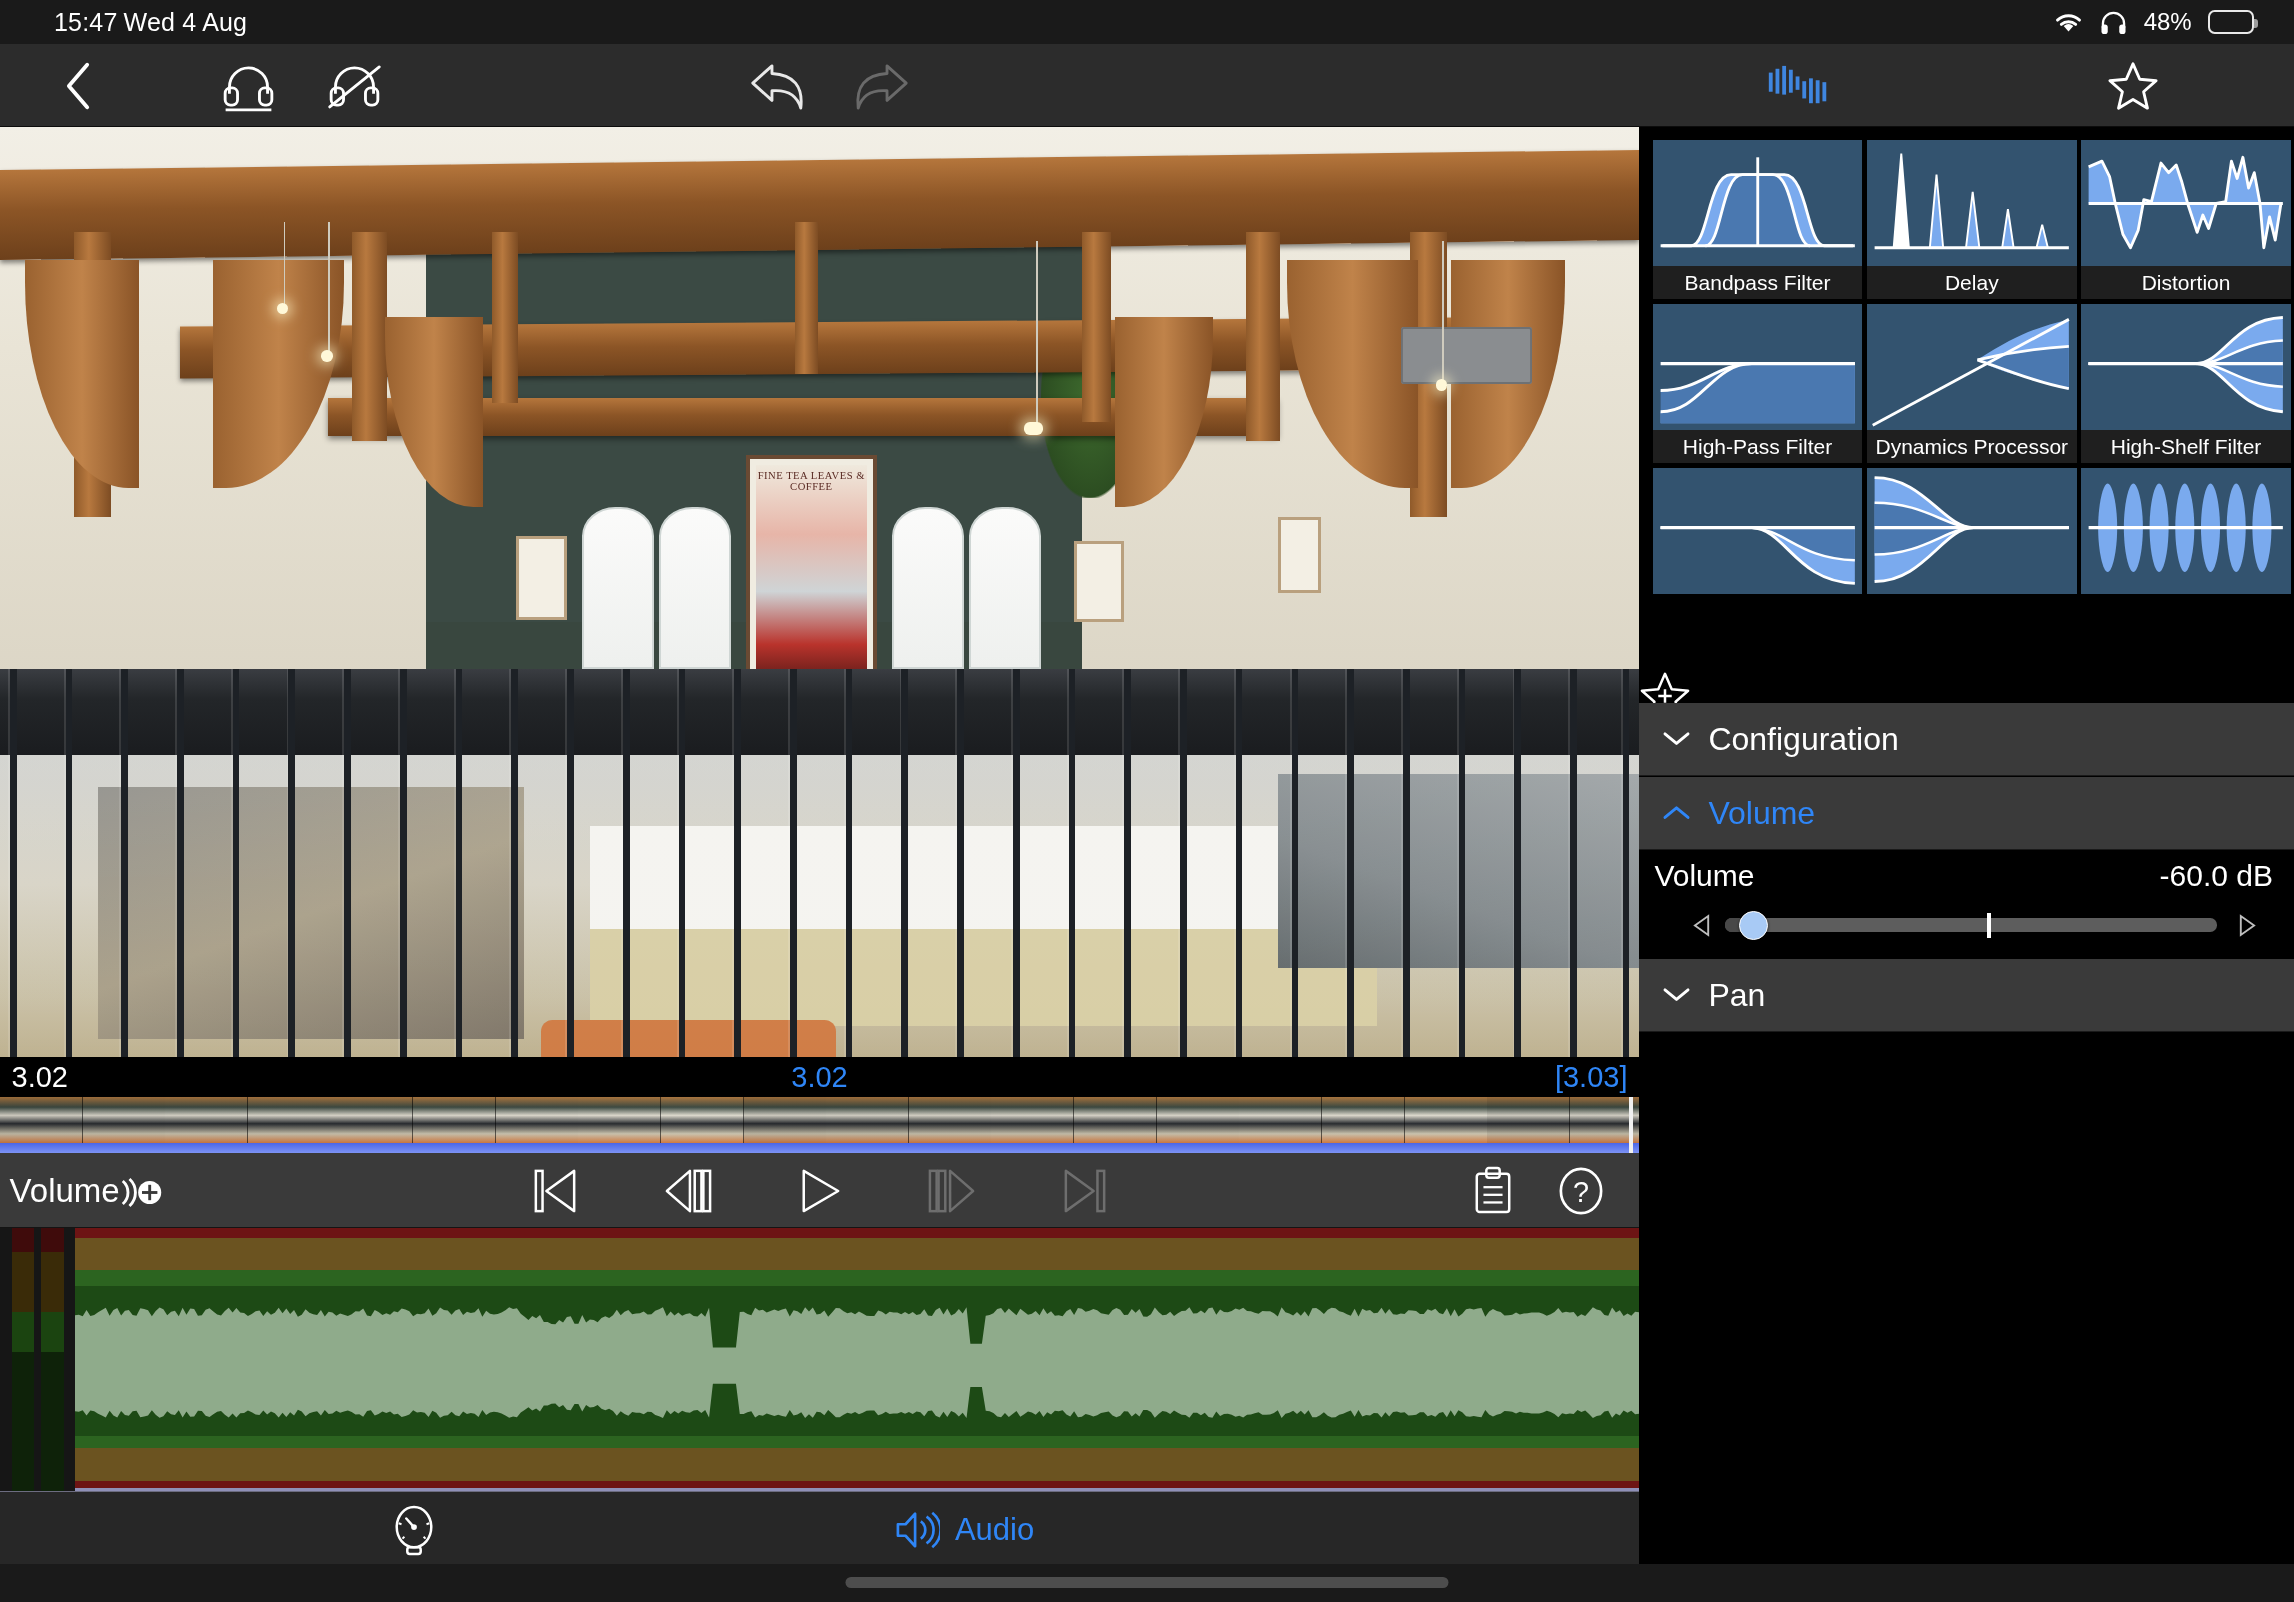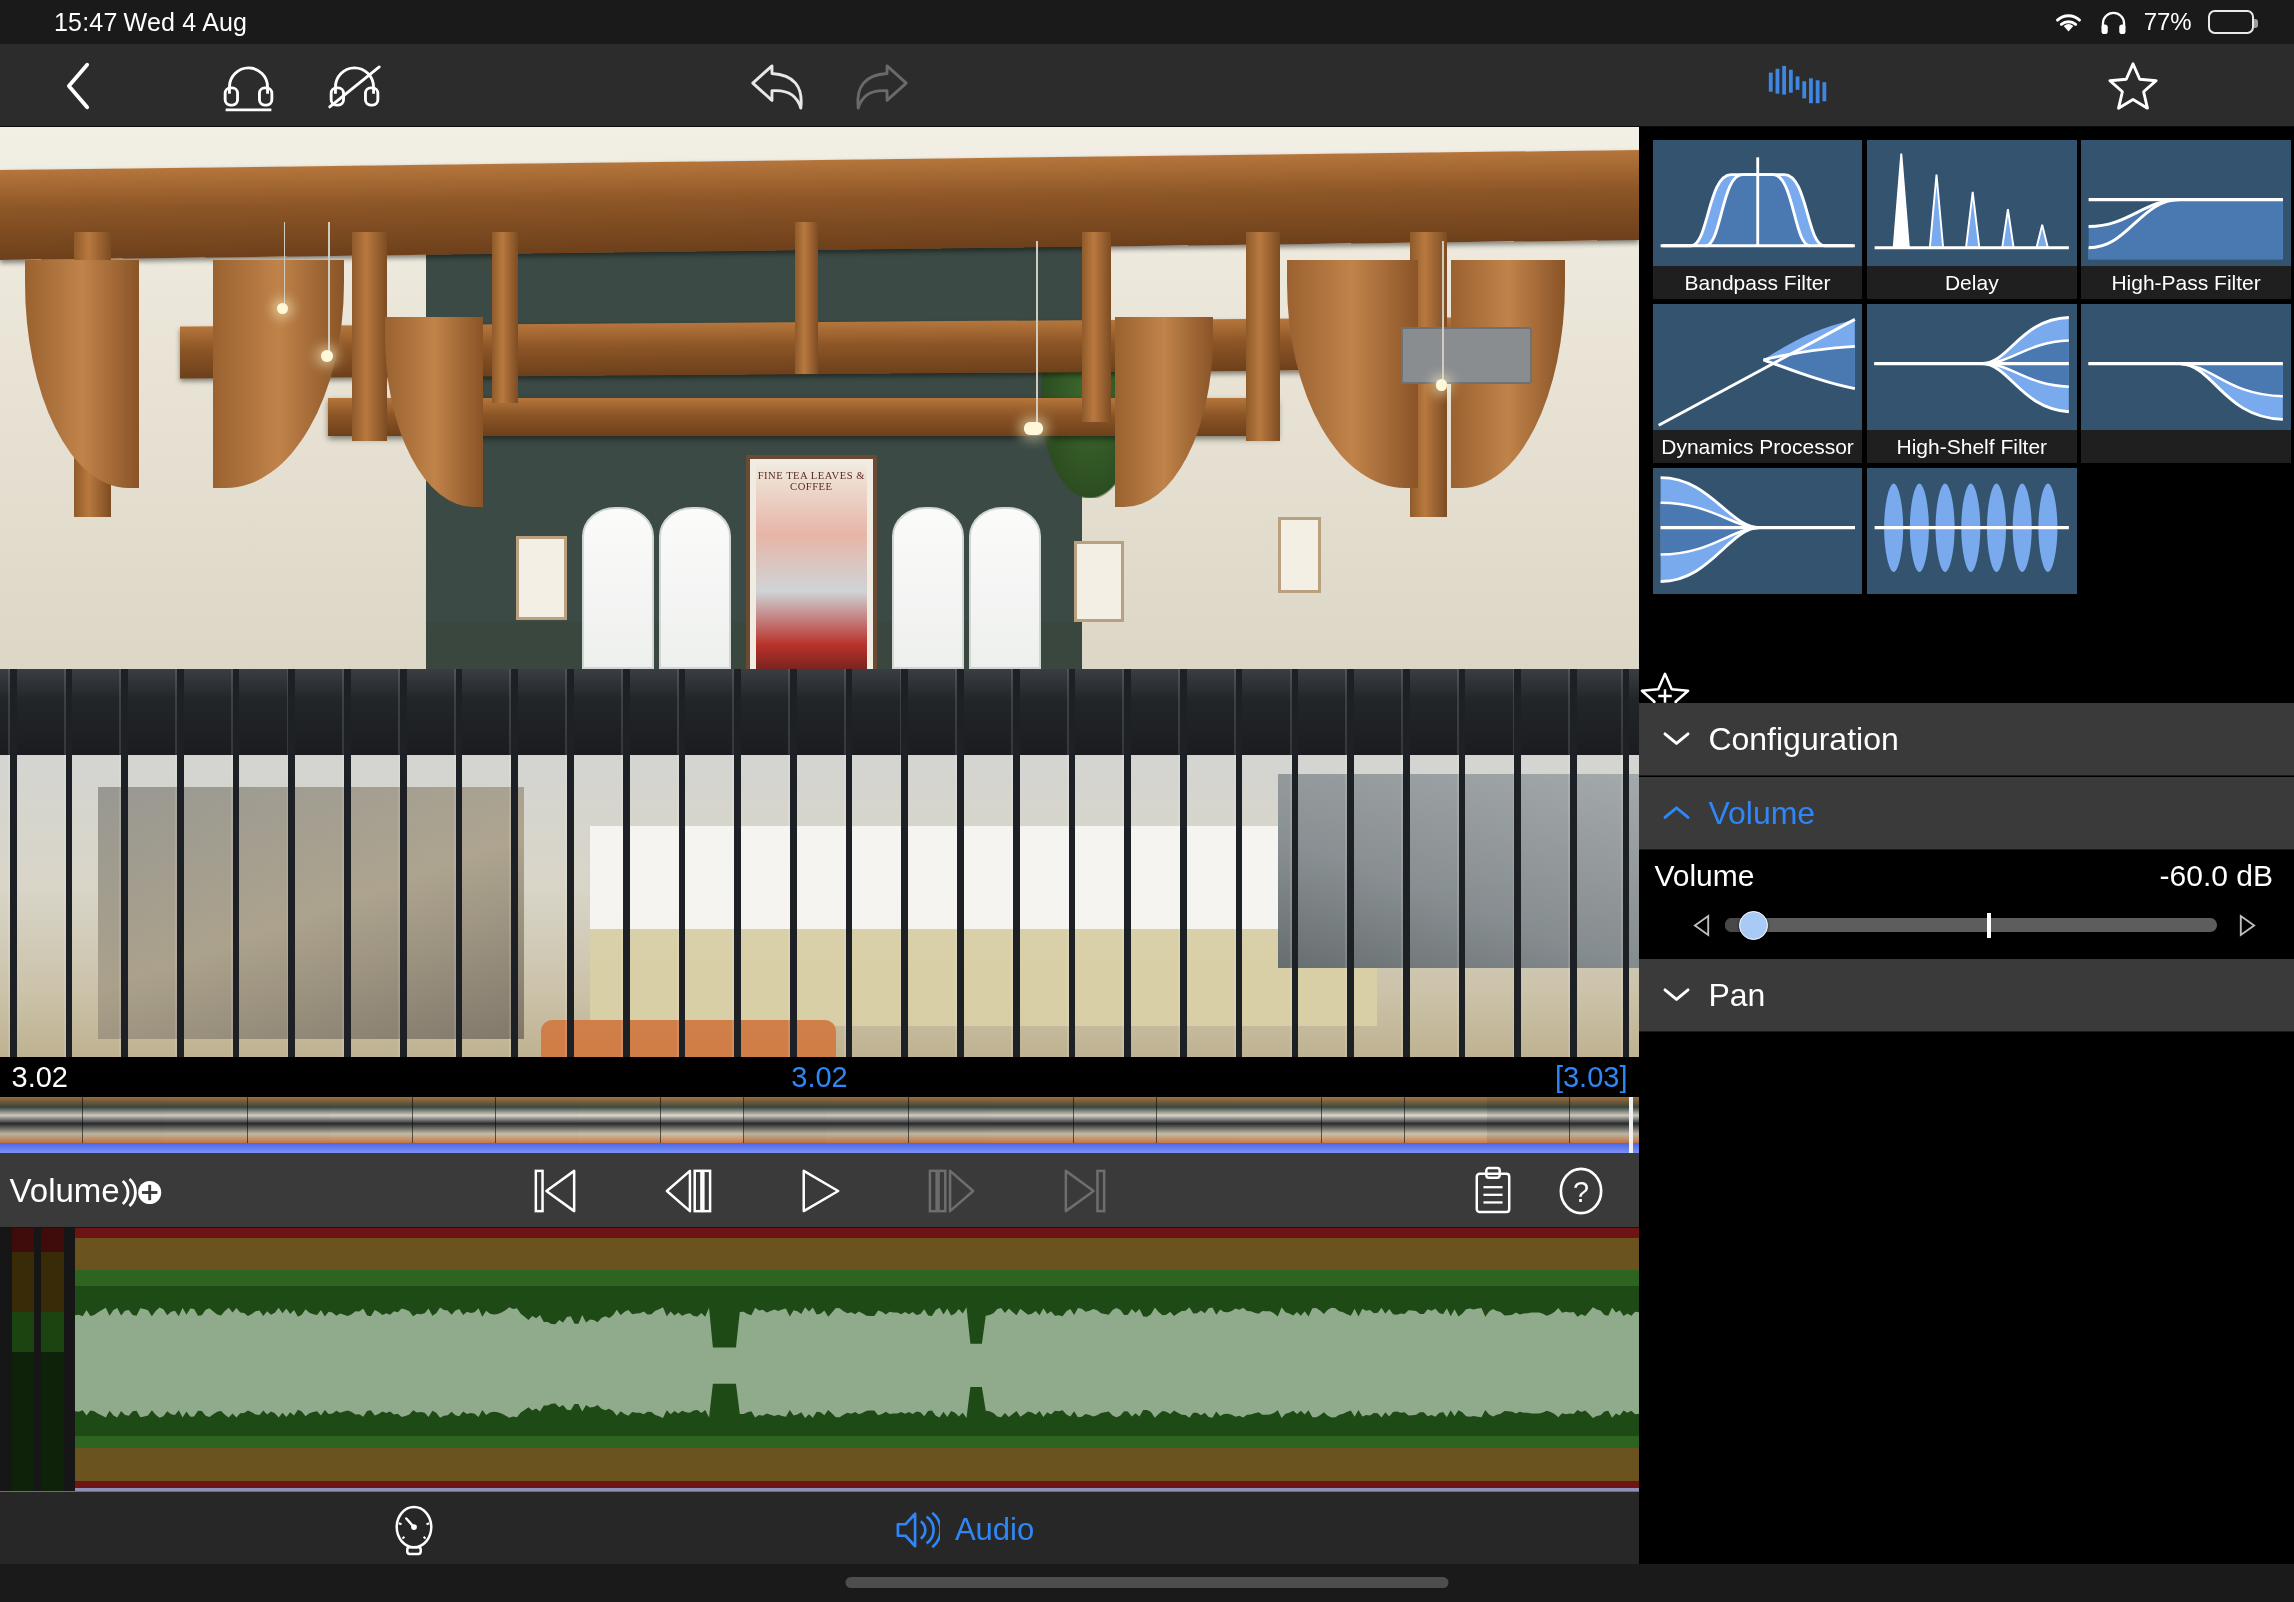--- a/index.html
+++ b/index.html
@@ -188,21 +188,21 @@
           <path d="M8.5 14 a11.5 11.5 0 0 1 15 0" stroke="#fff" stroke-width="3" fill="none" stroke-linecap="round"></path>
         </svg>
       </span>
       <span>
         <svg width="27" height="25" viewBox="0 0 28 26">
           <path d="M3 18 v-4 a11 11 0 0 1 22 0 v4" stroke="#fff" stroke-width="2.4" fill="none"></path>
           <rect x="1.5" y="15" width="6.5" height="10" rx="3" fill="#fff"></rect>
           <rect x="20" y="15" width="6.5" height="10" rx="3" fill="#fff"></rect>
         </svg>
       </span>
-      <span>77%</span>
+      <span>48%</span>
       <span class="batt-shell">
         <span class="batt-fill" style="width:77%"></span>
         <span class="batt-nub"></span>
       </span>
     </div>
   </div>
 
   <div class="toolbar">
     <div class="tb-btn" style="left:40px;width:77px;">
       <svg width="33" height="52" viewBox="0 0 34 54">
@@ -544,20 +544,34 @@
             <polygon points="66,112 73,36 80,112" fill="none" stroke="#fff" stroke-width="2"></polygon>
             <polygon points="104,112 111,54 118,112" fill="none" stroke="#fff" stroke-width="2"></polygon>
             <polygon points="142,112 148,72 154,112" fill="none" stroke="#fff" stroke-width="2"></polygon>
             <polygon points="178,112 184,88 190,112" fill="none" stroke="#fff" stroke-width="2"></polygon>
             <line x1="8" y1="112" x2="212" y2="112" stroke="#fff" stroke-width="3"></line>
           </svg>
         </div>
         <div class="fxlabel">Delay</div>
       </div>
 
+      <div class="fxtile">
+        <div class="fxart">
+          <svg width="100%" height="100%" viewBox="0 0 220 131" preserveAspectRatio="none">
+            <path d="M8 66 L8 28 L22 22 L30 38 L36 66 L44 98 L52 112 L60 94 L66 62 L74 64
+                     L84 24 L92 34 L100 26 L106 44 L112 66 L122 96 L128 78 L134 92 L142 66
+                     L152 64 L158 22 L164 40 L170 18 L176 50 L182 34 L188 66 L192 112 L198 80 L204 104 L210 66 Z" fill="#7aaaee"></path>
+            <path d="M8 28 L22 22 L30 38 L36 66 L44 98 L52 112 L60 94 L66 62 L74 64
+                     L84 24 L92 34 L100 26 L106 44 L112 66 L122 96 L128 78 L134 92 L142 66
+                     L152 64 L158 22 L164 40 L170 18 L176 50 L182 34 L188 66 L192 112 L198 80 L204 104 L210 66" fill="none" stroke="#fff" stroke-width="3" stroke-linejoin="round"></path>
+            <line x1="8" y1="66" x2="212" y2="66" stroke="#fff" stroke-width="3"></line>
+          </svg>
+        </div>
+        <div class="fxlabel">Distortion</div>
+      </div>
 
       <div class="fxtile">
         <div class="fxart">
           <svg width="100%" height="100%" viewBox="0 0 220 131" preserveAspectRatio="none">
             <path d="M8 112 C50 112 60 62 100 62 C140 62 150 62 212 62 L212 124 L8 124 Z" fill="#7aaaee"></path>
             <path d="M8 90 C50 90 60 62 100 62 C140 62 150 62 212 62 L212 124 L8 124 Z" fill="#4a78b0"></path>
             <path d="M8 112 C50 112 62 62 104 62 C145 62 160 62 212 62" fill="none" stroke="#fff" stroke-width="3"></path>
             <path d="M8 90 C50 90 66 62 104 62 C145 62 160 62 212 62" fill="none" stroke="#fff" stroke-width="3"></path>
             <line x1="8" y1="62" x2="212" y2="62" stroke="#fff" stroke-width="3.5"></line>
           </svg>

